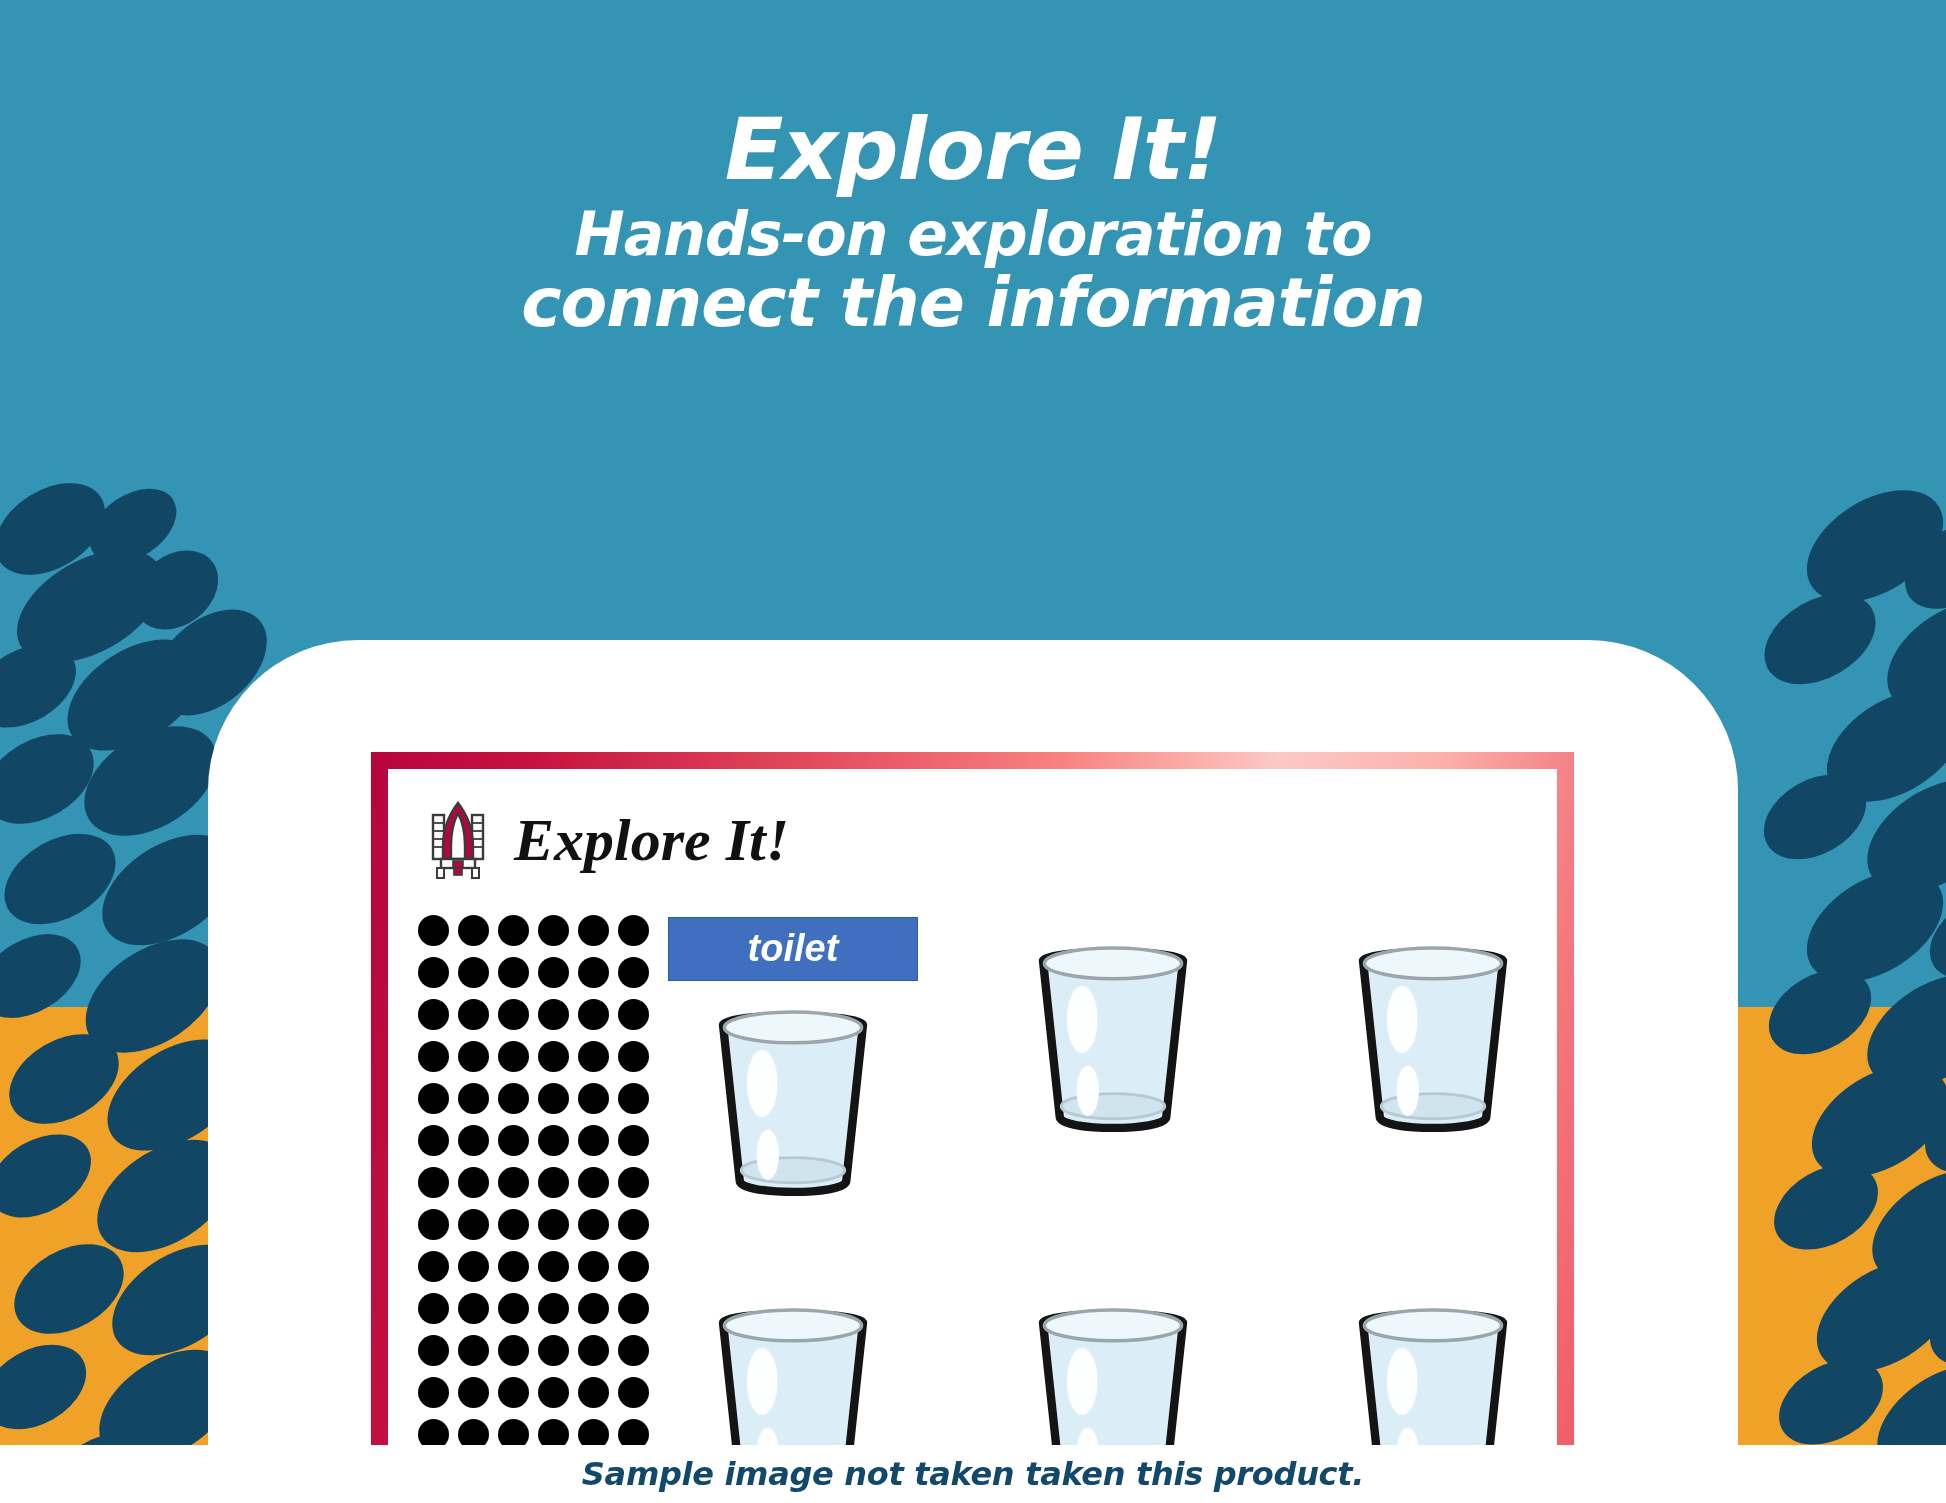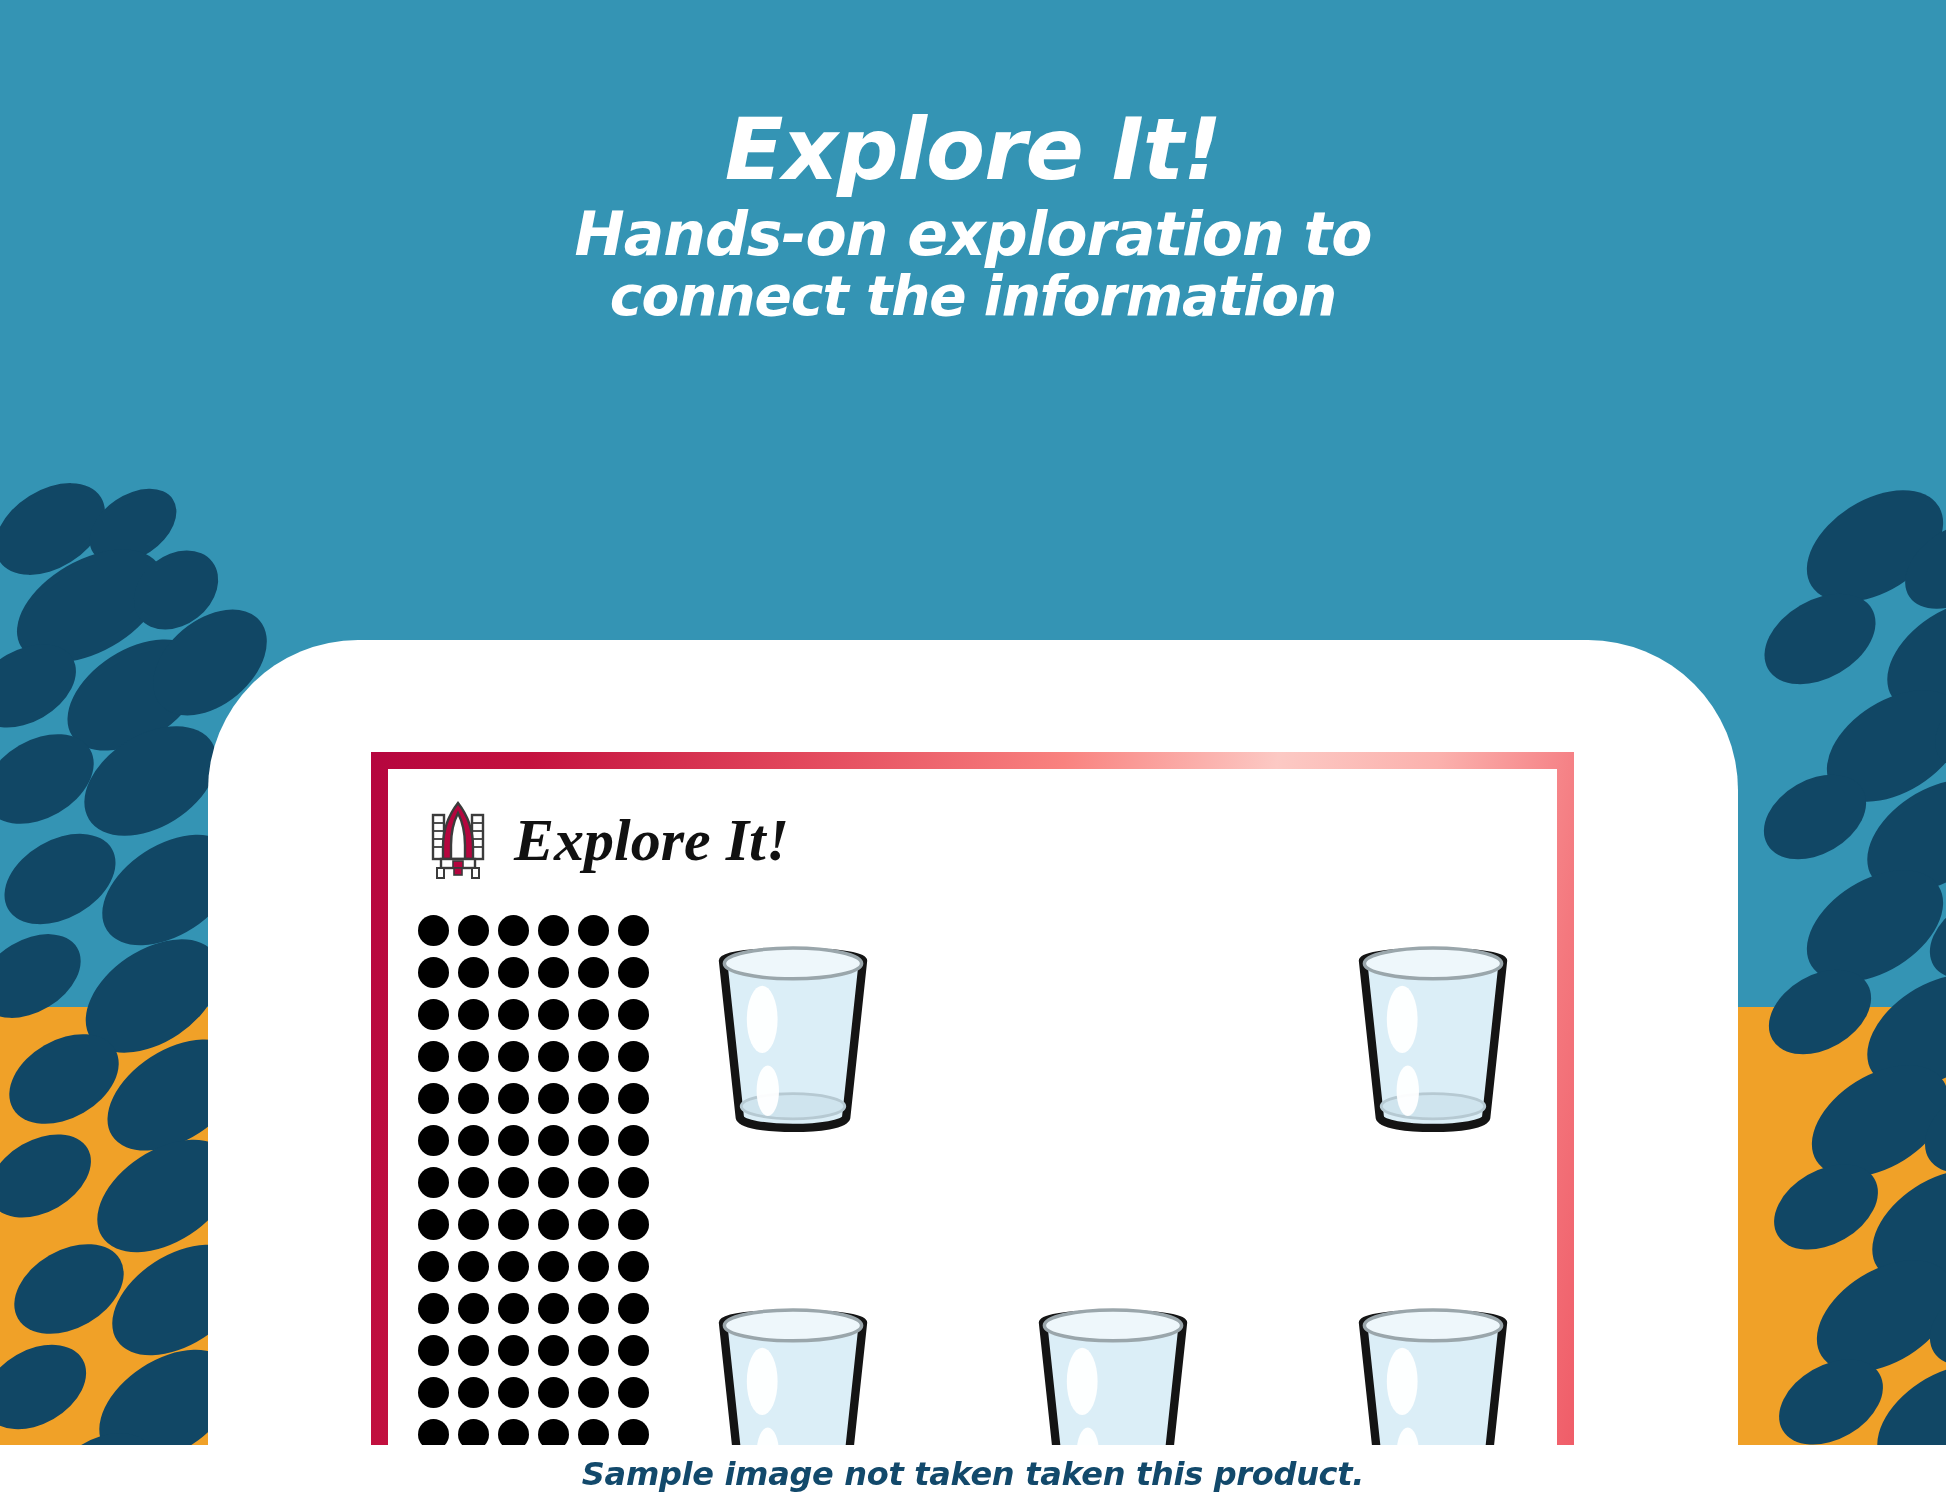--- a/index.html
+++ b/index.html
@@ -141,21 +141,21 @@
     width: 1946px;
     text-align: center;
     color: #ffffff;
     font-family: "DejaVu Sans", sans-serif;
     font-weight: bold;
     line-height: 1.06;
     letter-spacing: -1px;
   }
   .headline .l1 { font-size: 86px; display: block; }
   .headline .l2 { font-size: 60px; display: block; margin-top: 8px;}
-  .headline .l3 { font-size: 55px; display: block; }
+  .headline .l3 { font-size: 68px; display: block; }
 
   
   .caption-banner {
     position: absolute;
     left: 0; bottom: 0;
     width: 1946px; height: 58px;
     background: #ffffff;
     display: flex;
     align-items: center;
     justify-content: center;
@@ -347,20 +347,21 @@
           <div class="dot"></div>
           <div class="dot"></div>
           <div class="dot"></div>
           <div class="dot"></div>
           <div class="dot"></div>
           <div class="dot"></div>
         </div>
 
       <div class="columns" id="cat-row">
           <div class="col">
+            <div class="cat-label">toilet</div>
             <div>
               <svg class="cup" width="168" height="196" viewBox="0 0 120 140" xmlns="http://www.w3.org/2000/svg">
                 <path d="M10 14 C10 6 110 6 110 14 L98 126 C96 136 24 136 22 126 Z" fill="#dbeef7" stroke="#141414" stroke-width="6" stroke-linejoin="round"></path>
                 <ellipse cx="60" cy="16" rx="49" ry="11" fill="#eef7fb" stroke="#9aa6ab" stroke-width="2.5"></ellipse>
                 <ellipse cx="60" cy="118" rx="37" ry="9" fill="#cfe4ee" stroke="#b6c9d2" stroke-width="2"></ellipse>
                 <ellipse cx="38" cy="56" rx="11" ry="24" fill="#ffffff" opacity="0.95"></ellipse>
                 <ellipse cx="42" cy="107" rx="8" ry="18" fill="#ffffff" opacity="0.95"></ellipse>
               </svg>
             </div>
           </div>
@@ -368,20 +369,31 @@
             <div>
               <svg class="cup" width="168" height="196" viewBox="0 0 120 140" xmlns="http://www.w3.org/2000/svg">
                 <path d="M10 14 C10 6 110 6 110 14 L98 126 C96 136 24 136 22 126 Z" fill="#dbeef7" stroke="#141414" stroke-width="6" stroke-linejoin="round"></path>
                 <ellipse cx="60" cy="16" rx="49" ry="11" fill="#eef7fb" stroke="#9aa6ab" stroke-width="2.5"></ellipse>
                 <ellipse cx="60" cy="118" rx="37" ry="9" fill="#cfe4ee" stroke="#b6c9d2" stroke-width="2"></ellipse>
                 <ellipse cx="38" cy="56" rx="11" ry="24" fill="#ffffff" opacity="0.95"></ellipse>
                 <ellipse cx="42" cy="107" rx="8" ry="18" fill="#ffffff" opacity="0.95"></ellipse>
               </svg>
             </div>
           </div>
+          <div class="col">
+            <div>
+              <svg class="cup" width="168" height="196" viewBox="0 0 120 140" xmlns="http://www.w3.org/2000/svg">
+                <path d="M10 14 C10 6 110 6 110 14 L98 126 C96 136 24 136 22 126 Z" fill="#dbeef7" stroke="#141414" stroke-width="6" stroke-linejoin="round"></path>
+                <ellipse cx="60" cy="16" rx="49" ry="11" fill="#eef7fb" stroke="#9aa6ab" stroke-width="2.5"></ellipse>
+                <ellipse cx="60" cy="118" rx="37" ry="9" fill="#cfe4ee" stroke="#b6c9d2" stroke-width="2"></ellipse>
+                <ellipse cx="38" cy="56" rx="11" ry="24" fill="#ffffff" opacity="0.95"></ellipse>
+                <ellipse cx="42" cy="107" rx="8" ry="18" fill="#ffffff" opacity="0.95"></ellipse>
+              </svg>
+            </div>
+          </div>
         </div>
       <div class="cup-row2" id="cup-row2">
           <div class="col">
             <svg class="cup" width="168" height="196" viewBox="0 0 120 140" xmlns="http://www.w3.org/2000/svg">
               <path d="M10 14 C10 6 110 6 110 14 L98 126 C96 136 24 136 22 126 Z" fill="#dbeef7" stroke="#141414" stroke-width="6" stroke-linejoin="round"></path>
               <ellipse cx="60" cy="16" rx="49" ry="11" fill="#eef7fb" stroke="#9aa6ab" stroke-width="2.5"></ellipse>
               <ellipse cx="60" cy="118" rx="37" ry="9" fill="#cfe4ee" stroke="#b6c9d2" stroke-width="2"></ellipse>
               <ellipse cx="38" cy="56" rx="11" ry="24" fill="#ffffff" opacity="0.95"></ellipse>
               <ellipse cx="42" cy="107" rx="8" ry="18" fill="#ffffff" opacity="0.95"></ellipse>
             </svg>

